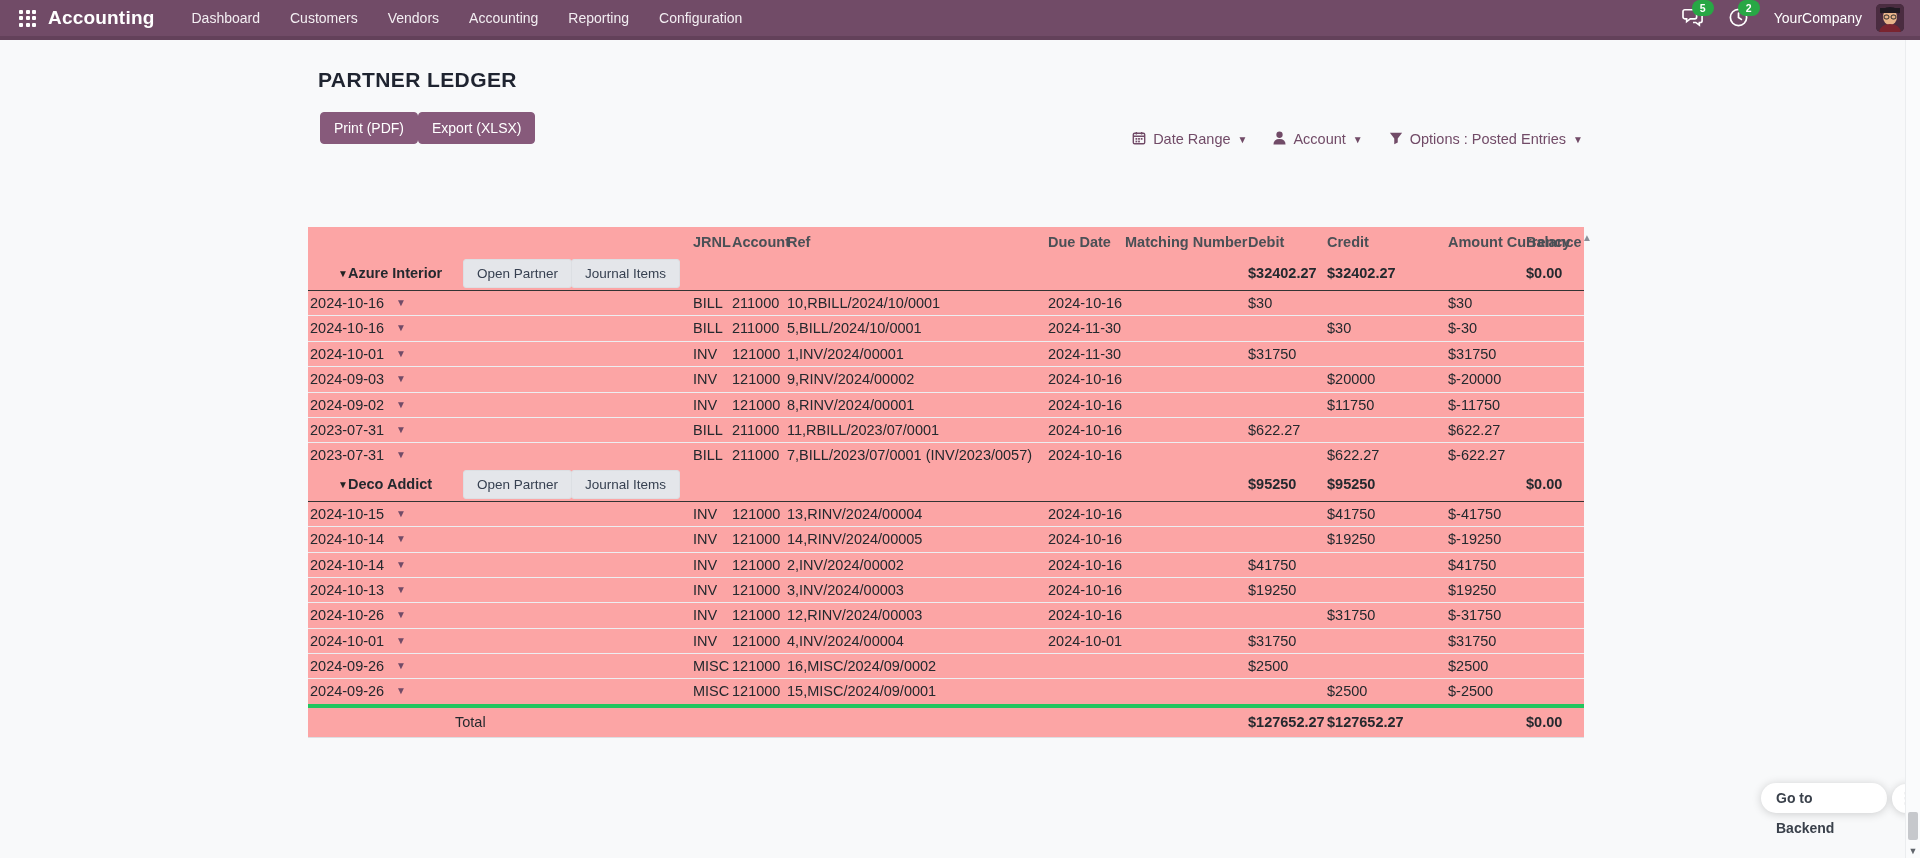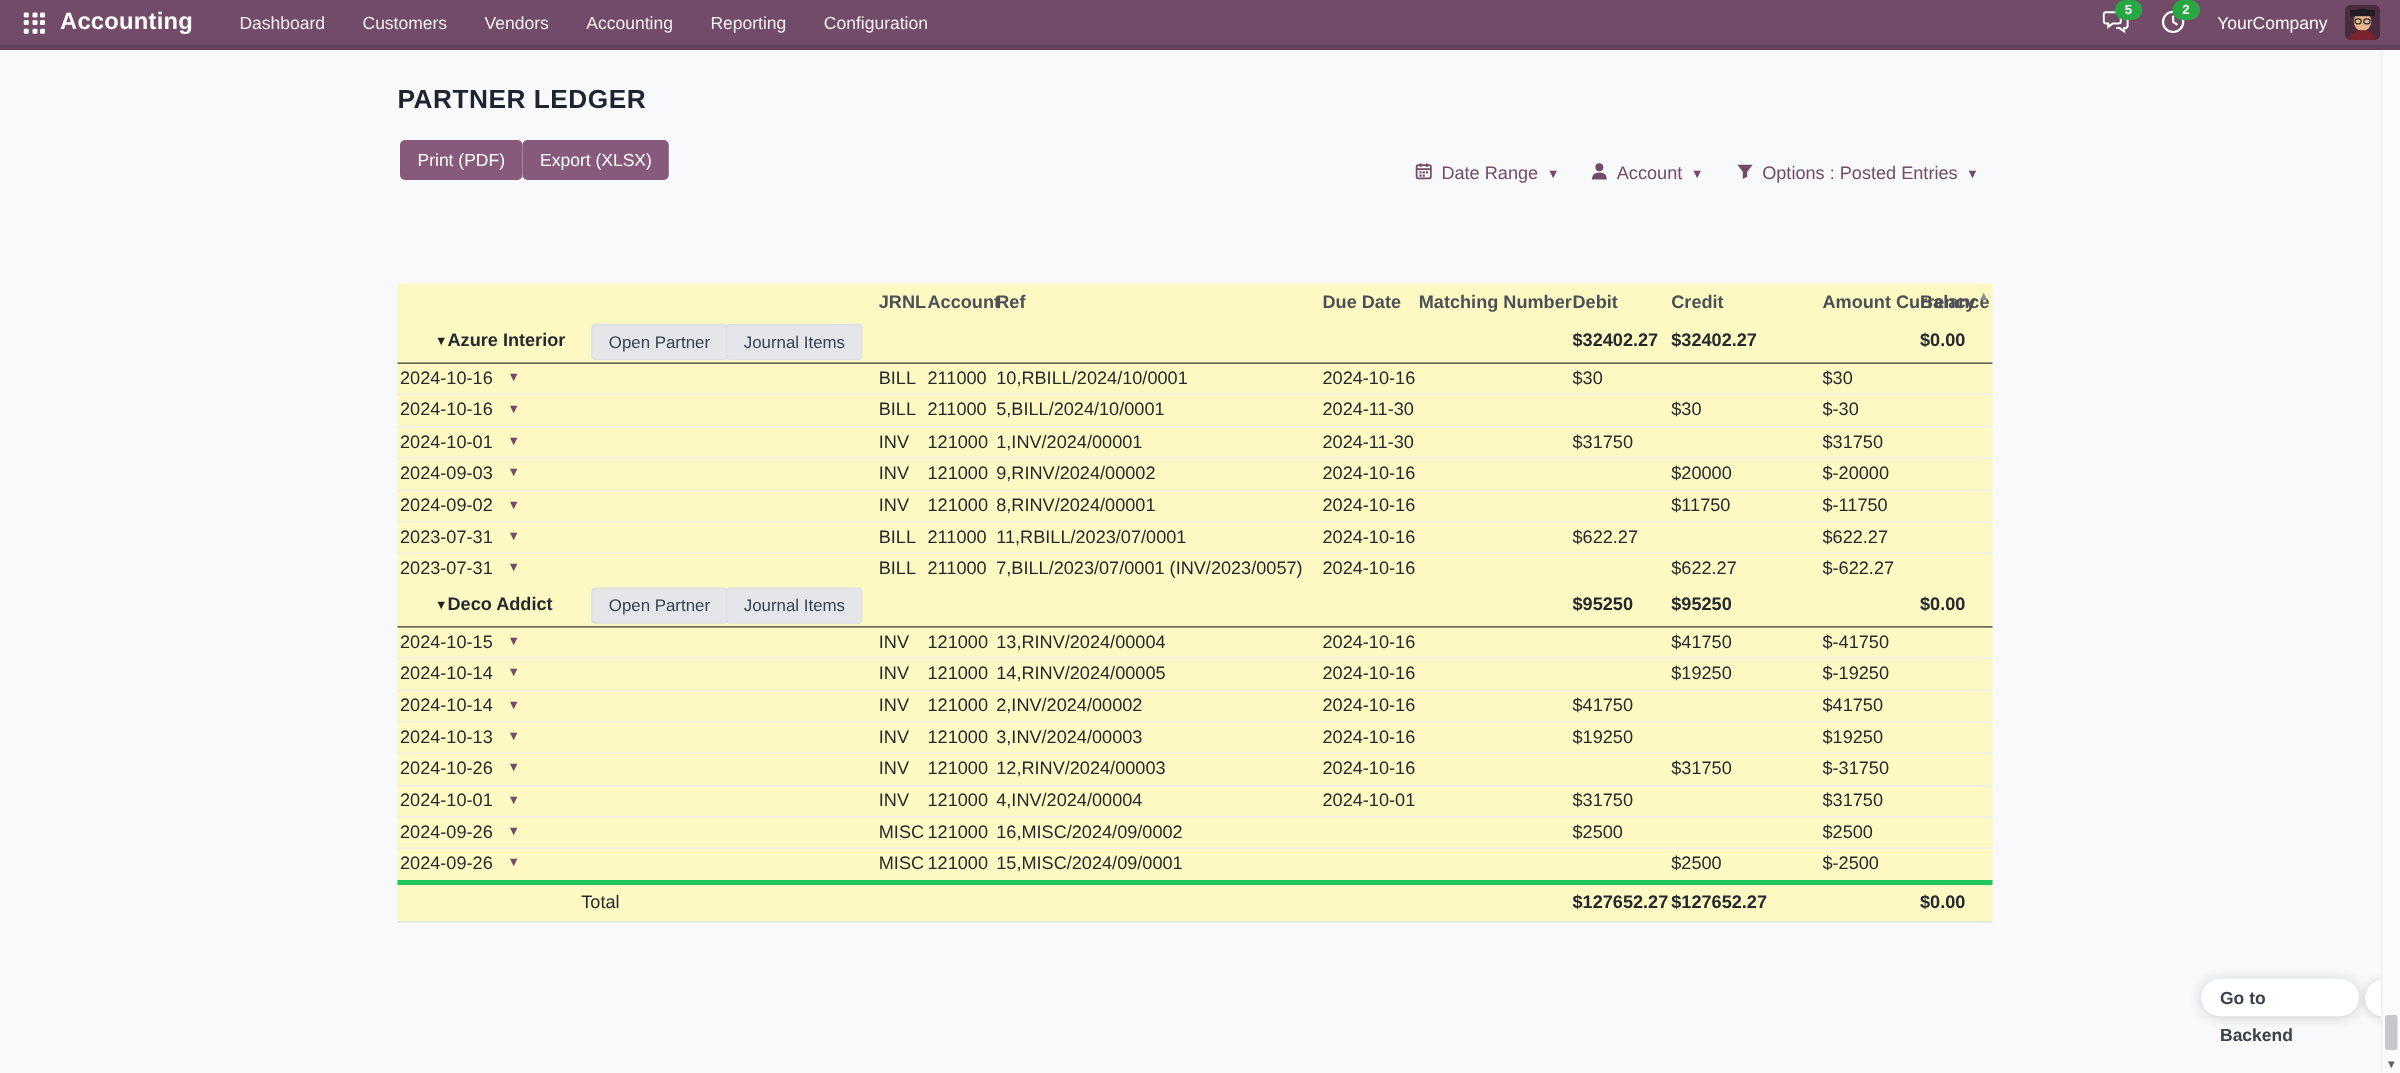--- a/index.html
+++ b/index.html
@@ -38,21 +38,21 @@
   .btn-primary{
     background:#875A7B;color:#fff;border:1px solid #875A7B;border-radius:4px;
     font-family:inherit;font-size:14px;height:32px;padding:0 13px;cursor:pointer;
   }
   .filters{position:absolute;top:110px;right:337px;height:26px;display:flex;align-items:center;
     gap:26px;color:#714B67;font-size:14.5px;margin-top:16px;}
   .filter{display:flex;align-items:center;gap:7px;cursor:pointer;white-space:nowrap;}
   .filter svg{flex:0 0 auto;}
   .caret{font-size:10px;color:#714B67;}
   
-  .table{position:absolute;left:308px;top:227px;width:1276px;background:#fef9c3;font-size:14.5px;color:#24292e;margin-left:10px;}
+  .table{position:absolute;left:308px;top:227px;width:1276px;background:#fca5a5;font-size:14.5px;color:#24292e;}
   .trow{position:relative;height:24.4px;border-top:1px solid #edeef1;}
   .trow.first{border-top:none;}
   .thead{height:30px;border-top:none;}
   .th{color:#4a5056;font-weight:700;}
   .cell{position:absolute;top:0;white-space:nowrap;line-height:24.4px;}
   .thead .cell{line-height:30px;}
   .prow{height:33px;border-top:none;border-bottom:1.5px solid #333;}
   .prow .cell{line-height:33px;}
   .totalrow{height:29px;border-top:4px solid #22c55e;border-bottom:1px solid #dcdfe3;}
   .totalrow .cell{line-height:29px;}

